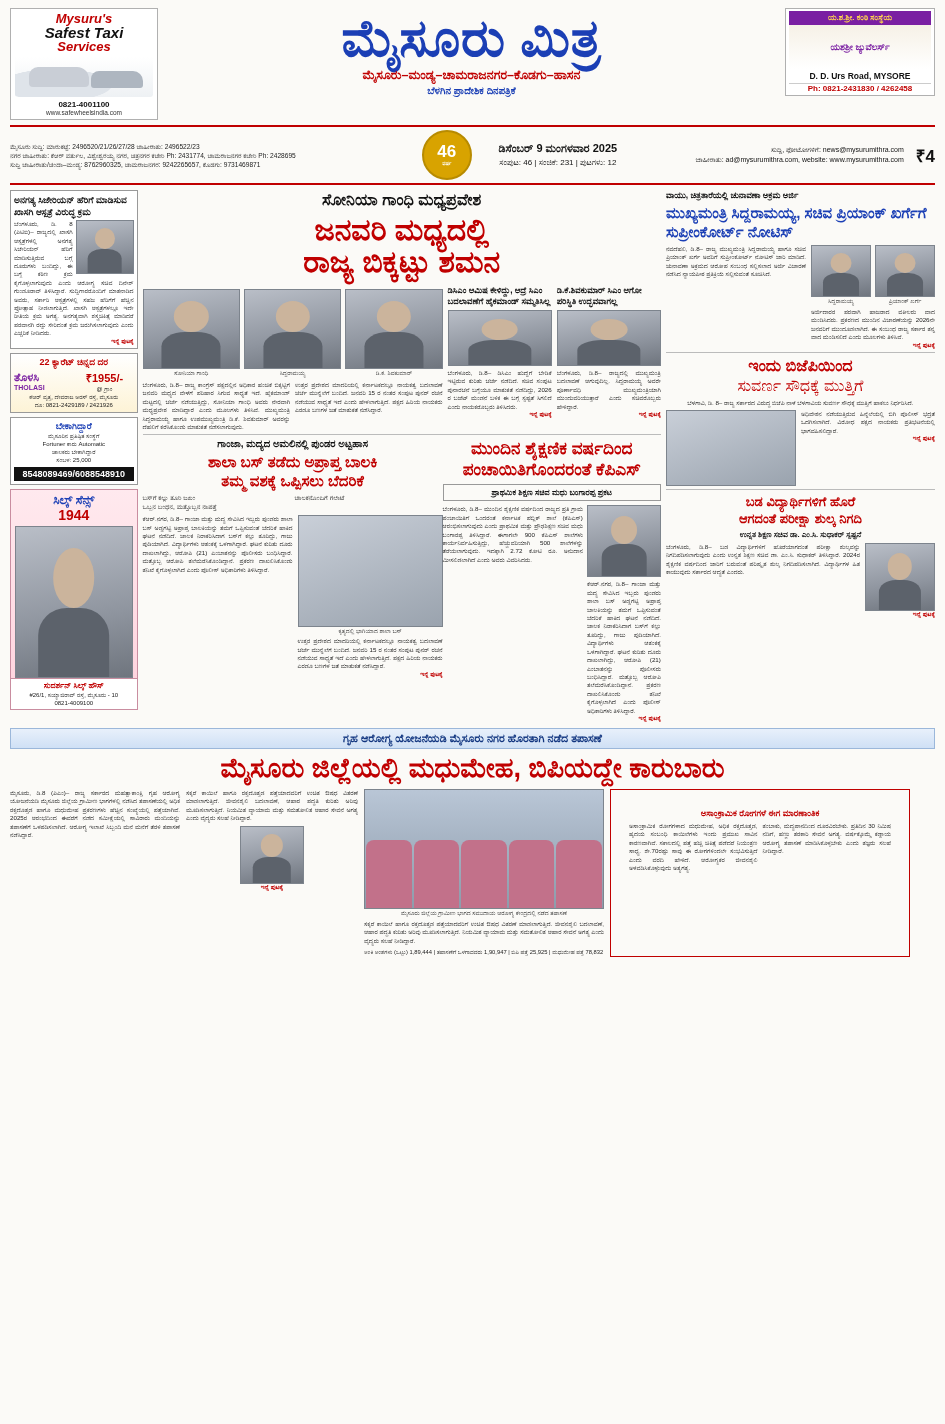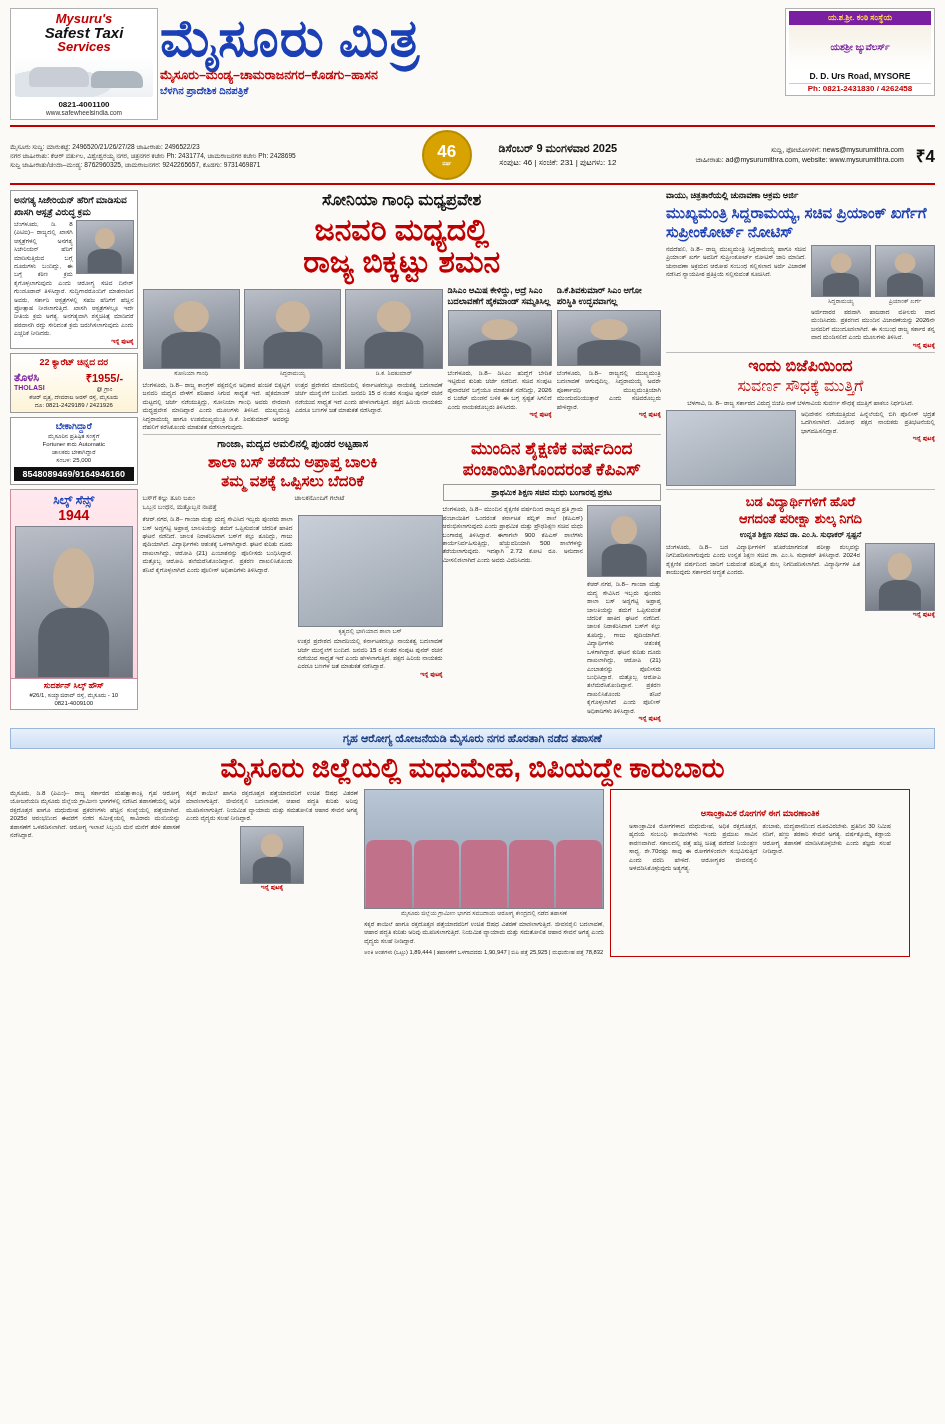--- a/index.html
+++ b/index.html
@@ -5,42 +5,42 @@
   html,body{margin:0;padding:0;}
   body{
     width:945px;height:1424px;
     background:#fbfaf7;
     font-family:"Liberation Sans", sans-serif;
     color:#111;
     overflow:hidden;
   }
   .page{position:relative;width:945px;height:1424px;box-sizing:border-box;padding:8px 10px;}
   
-  .masthead{display:flex;align-items:flex-start;justify-content:space-between;gap:2px;}
+  .masthead{display:flex;align-items:flex-start;justify-content:space-between;gap:8px;}
   .ad-left{
     width:148px;border:1px solid #b0b0b0;background:#fff;
     padding:3px 4px;box-sizing:border-box;text-align:center;
   }
   .ad-left .t1{color:#c00000;font-weight:bold;font-style:italic;font-size:13px;line-height:14px;}
   .ad-left .t2{color:#111;font-weight:bold;font-style:italic;font-size:15px;line-height:14px;}
   .ad-left .car{
     height:40px;margin:3px 0;background:
       radial-gradient(ellipse at 30% 70%, #dfe4ea 0 40%, transparent 41%),
       linear-gradient(#ffffff,#eef1f4);
     border-radius:3px;position:relative;
   }
   .ad-left .car:before{
     content:"";position:absolute;left:14px;top:10px;width:60px;height:20px;background:#c9ced6;border-radius:9px 12px 4px 4px;
   }
   .ad-left .car:after{
     content:"";position:absolute;right:10px;top:14px;width:52px;height:17px;background:#aeb6c0;border-radius:8px 10px 3px 3px;
   }
   .ad-left .phone{font-size:8px;font-weight:bold;color:#111;}
   .ad-left .site{font-size:6.5px;color:#333;}
-  .title-wrap{flex:1;text-align:left;padding-top:4px;}
+  .title-wrap{flex:1;text-align:center;padding-top:4px;}
   .paper-title{
     font-family:"Liberation Serif", serif;
     font-size:52px;line-height:54px;font-weight:bold;color:#1b3fb5;
     letter-spacing:1px;
   }
   .paper-sub{font-size:12.5px;color:#c00000;font-weight:bold;margin-top:2px;}
   .paper-sub2{font-size:10px;color:#1b3fb5;font-weight:bold;margin-top:2px;}
   .ad-right{
     width:150px;border:1px solid #b0b0b0;background:#fff;text-align:center;
     padding:2px 3px;box-sizing:border-box;
@@ -204,21 +204,21 @@
         <div class="ad-sm">ಕೆಆರ್ ವೃತ್ತ, ದೇವರಾಜ ಅರಸ್ ರಸ್ತೆ, ಮೈಸೂರು</div>
         <div class="ad-sm">ದೂ: 0821-2429189 / 2421926</div>
       </div>
 
       <div class="ad-box">
         <div class="ad-title" style="color:#1b3fb5;">ಬೇಕಾಗಿದ್ದಾರೆ</div>
         <div class="ad-sm">ಮೈಸೂರಿನ ಪ್ರತಿಷ್ಠಿತ ಸಂಸ್ಥೆಗೆ</div>
         <div class="ad-sm">Fortuner ಕಾರು Automatic</div>
         <div class="ad-sm">ಚಾಲಕರು ಬೇಕಾಗಿದ್ದಾರೆ</div>
         <div class="ad-sm">ಸಂಬಳ: 25,000</div>
-        <div class="phone-strip">8548089469/9164946160</div>
+        <div class="phone-strip">8548089469/6088548910</div>
       </div>
 
       <div class="ad-box silk" style="padding:0;">
         <div style="padding:3px;">
           <div style="font-size:12px;font-weight:bold;color:#1b3fb5;">ಸಿಲ್ಕ್‌ ಸೆನ್ಸ್</div>
           <div style="font-size:14px;font-weight:bold;color:#c00000;">1944</div>
         </div>
         <div class="portrait" style="height:150px;margin:0 4px;"></div>
         <div style="background:#fff;border-top:1px solid #c98da0;padding:2px;text-align:center;">
           <div style="font-size:8px;font-weight:bold;color:#c00000;">ಸುದರ್ಶನ್ ಸಿಲ್ಕ್ ಹೌಸ್</div>

